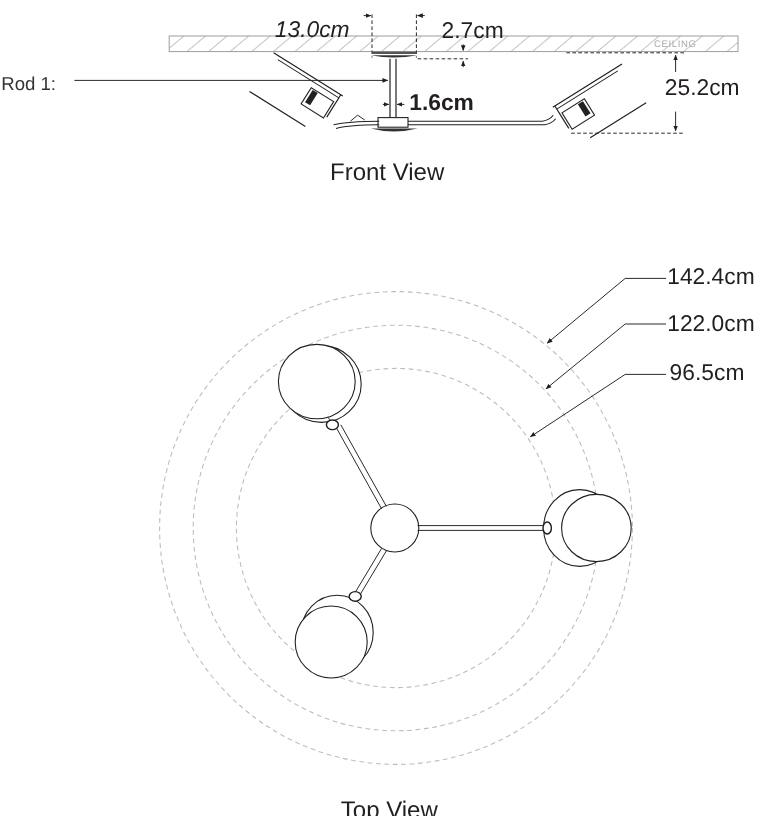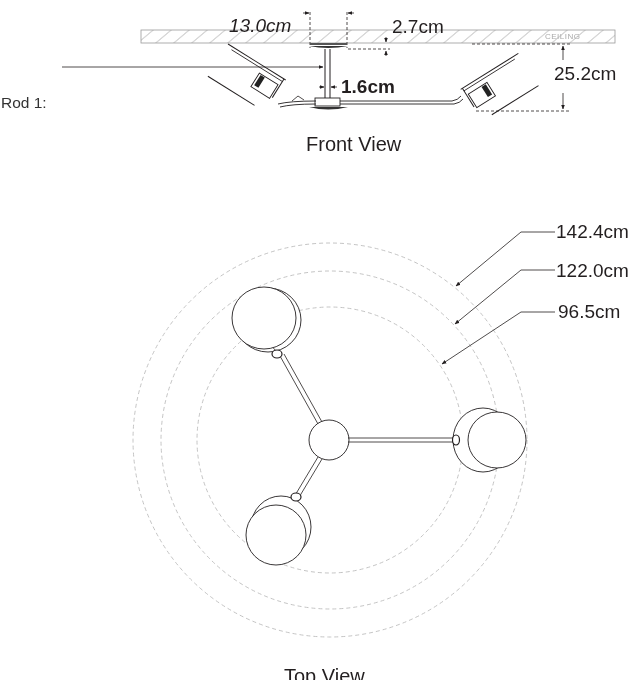--- a/index.html
+++ b/index.html
@@ -115,25 +115,25 @@
 
     <g>
       <ellipse cx="281" cy="527" rx="30" ry="31" fill="#fff" stroke="#231f20" stroke-width="0.9"></ellipse>
       <ellipse cx="276" cy="535" rx="30" ry="30" fill="#fff" stroke="#231f20" stroke-width="0.9"></ellipse>
       <ellipse cx="296" cy="497" rx="5" ry="4" fill="#fff" stroke="#231f20" stroke-width="1.2"></ellipse>
     </g>
   </g>
 </svg>
 
 <div class="lbl dim-big" style="left:229px; top:16px;font-style:italic;">13.0cm</div>
-<div class="lbl dim-big" style="left:368px; top:17px;margin-left:24px;">2.7cm</div>
+<div class="lbl dim-big" style="left:368px; top:17px;">2.7cm</div>
 <div class="lbl ceiling-txt" style="left:545px; top:33px;text-align:right;">CEILING</div>
-<div class="lbl note" style="left:1px; top:61px;margin-top:32px;">
+<div class="lbl note" style="left:1px; top:61px;">
   <div>Rod 1:</div>
 </div>
 <div class="lbl dim-big" style="left:341px; top:77px;font-weight:bold;">1.6cm</div>
 <div class="lbl dim-big" style="left:554px; top:64px;">25.2cm</div>
-<div class="lbl view-title" style="left:275px; top:134px;margin-left:31px;">Front View</div>
+<div class="lbl view-title" style="left:275px; top:134px;">Front View</div>
 
 <div class="lbl dim-big" style="left:556px; top:222px;">142.4cm</div>
 <div class="lbl dim-big" style="left:556px; top:261px;">122.0cm</div>
 <div class="lbl dim-big" style="left:558px; top:302px;">96.5cm</div>
 <div class="lbl view-title" style="left:284px; top:655px;margin-top:11px;">Top View</div>
 
 </body></html>

